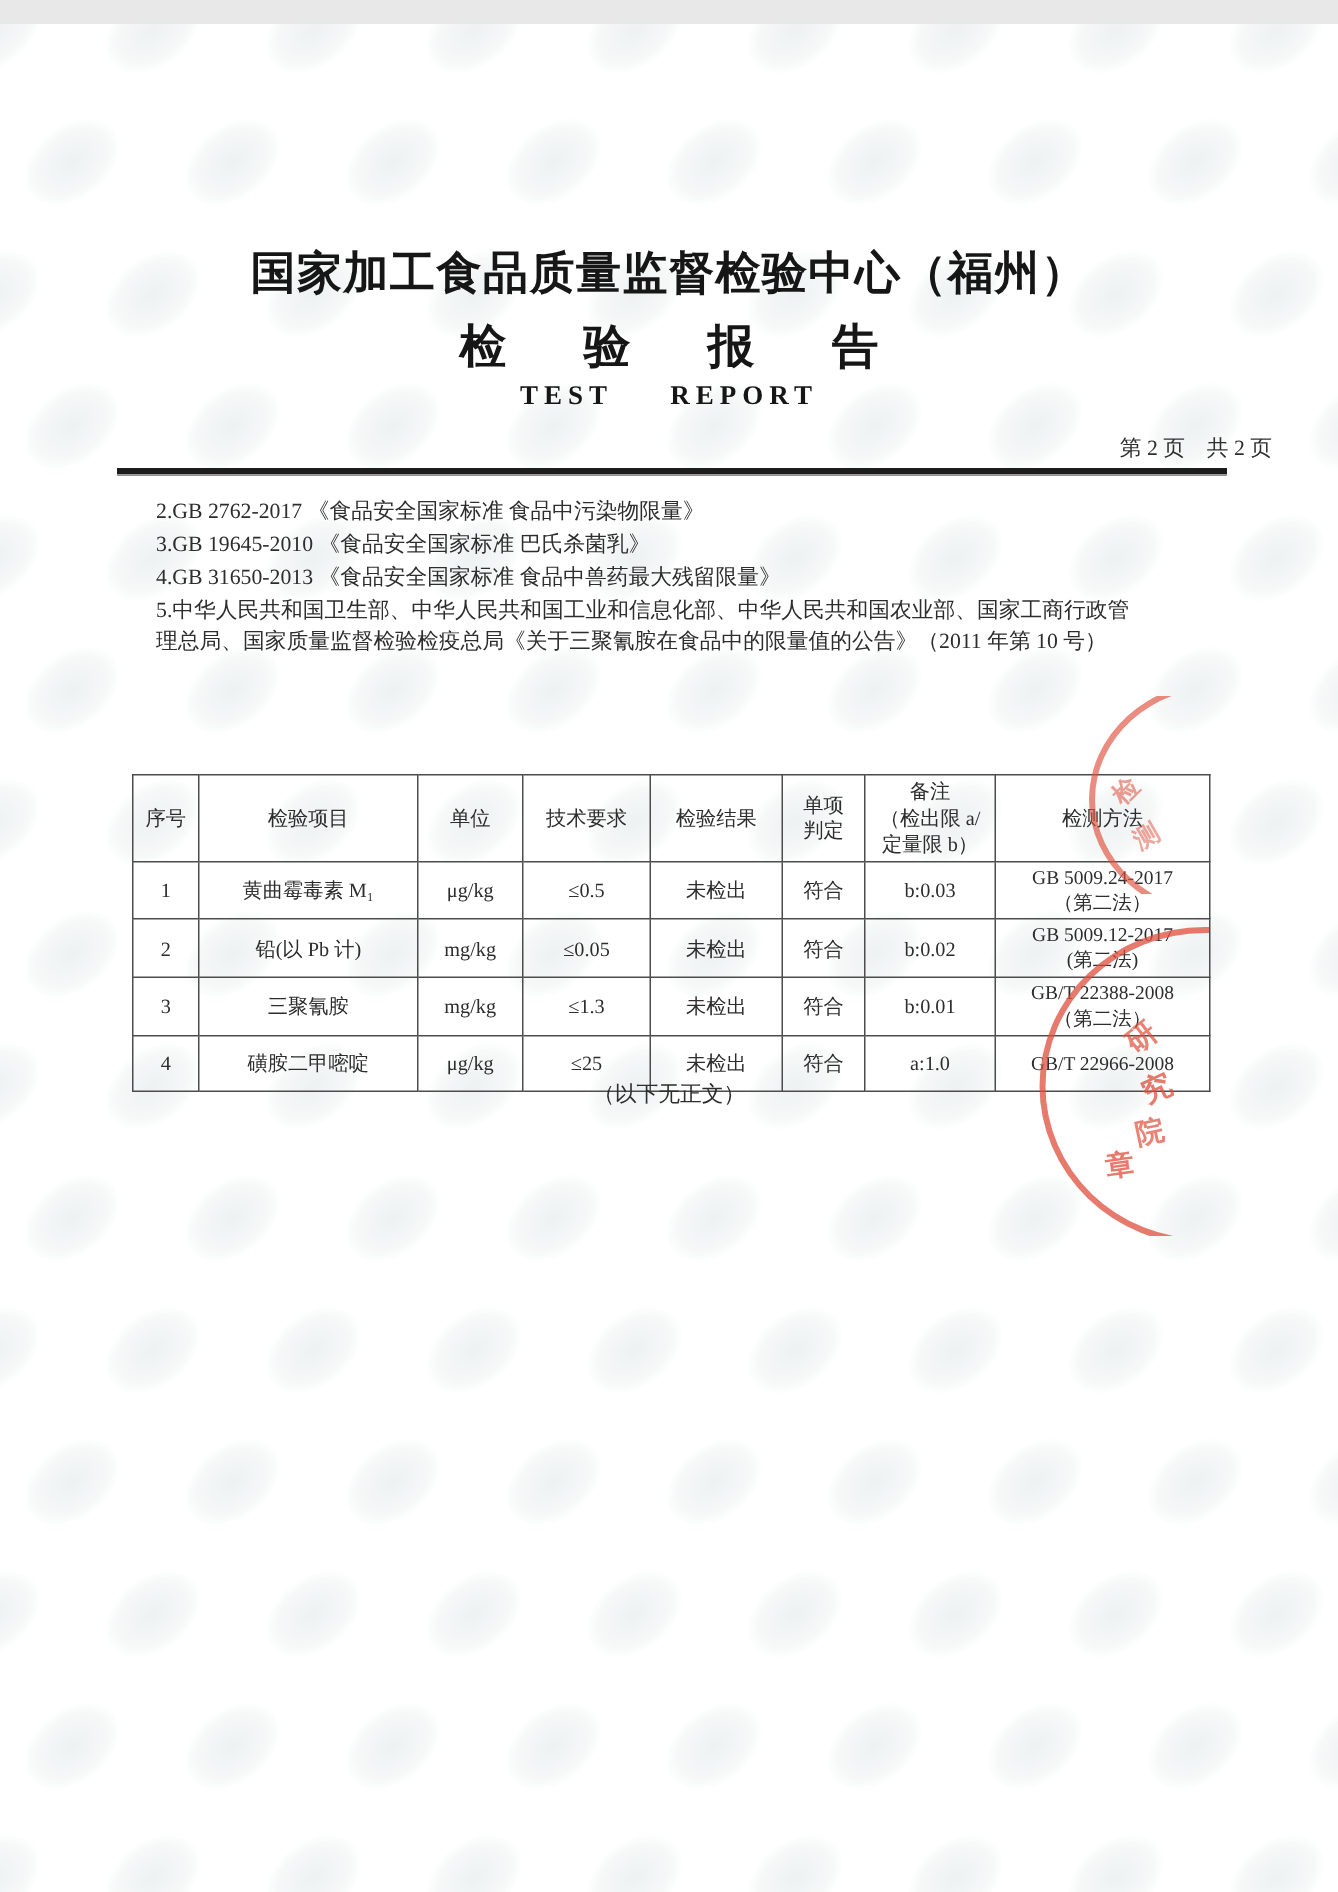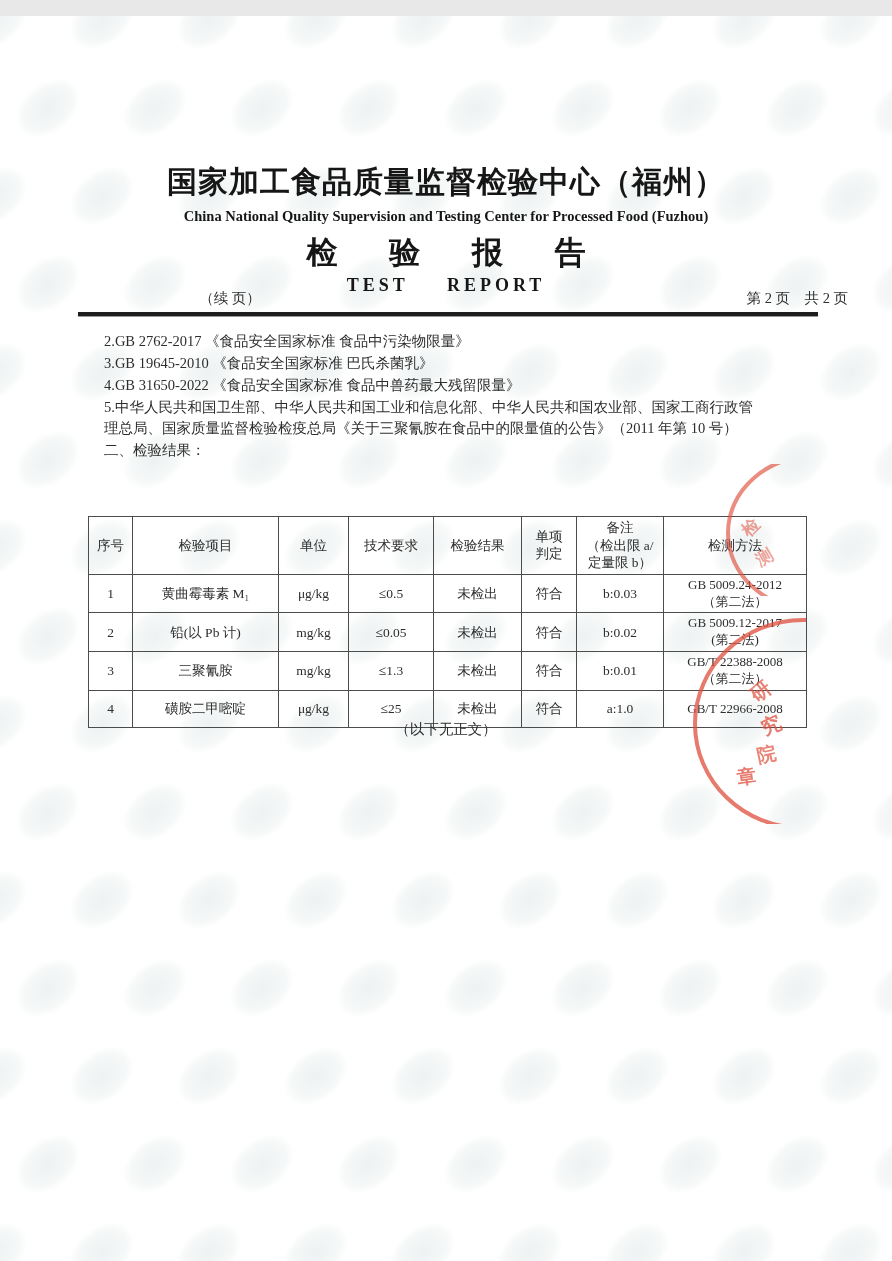--- a/index.html
+++ b/index.html
@@ -206,37 +206,34 @@
       <div class="wm-blob" style="left: 281px; top: 1212px;"></div>
       <div class="wm-blob" style="left: 388px; top: 1212px;"></div>
       <div class="wm-blob" style="left: 495px; top: 1212px;"></div>
       <div class="wm-blob" style="left: 602px; top: 1212px;"></div>
       <div class="wm-blob" style="left: 709px; top: 1212px;"></div>
       <div class="wm-blob" style="left: 816px; top: 1212px;"></div>
     </div>
 
   <div class="doc-header">
     <div class="org-cn">国家加工食品质量监督检验中心（福州）</div>
-    <div class="org-en">China National Quality Supervision and Testing Center for Processed Food (Fuzhou)</div>
     <div class="title-cn">检 验 报 告</div>
     <div class="title-en">TEST REPORT</div>
   </div>
 
   <div class="meta-row">
-    <div class="meta-center">（续 页）</div>
     <div class="meta-right">第 2 页　共 2 页</div>
   </div>
   <div class="divider"></div>
 
   <div class="basis">
     <p>2.GB 2762-2017 《食品安全国家标准 食品中污染物限量》</p>
     <p>3.GB 19645-2010 《食品安全国家标准 巴氏杀菌乳》</p>
-    <p>4.GB 31650-2022 《食品安全国家标准 食品中兽药最大残留限量》</p>
+    <p>4.GB 31650-2013 《食品安全国家标准 食品中兽药最大残留限量》</p>
     <p>5.中华人民共和国卫生部、中华人民共和国工业和信息化部、中华人民共和国农业部、国家工商行政管理总局、国家质量监督检验检疫总局《关于三聚氰胺在食品中的限量值的公告》（2011 年第 10 号）</p>
-    <p>二、检验结果：</p>
   </div>
 
   <table class="results">
     <colgroup>
       <col style="width:44px">
         <col style="width:146px">
         <col style="width:70px">
         <col style="width:85px">
       <col style="width:88px">
         <col style="width:55px">
@@ -260,21 +257,21 @@
     </thead>
     <tbody>
       <tr>
         <td>1</td>
         <td class="cell-item">黄曲霉毒素 M₁</td>
         <td>μg/kg</td>
         <td>≤0.5</td>
         <td>未检出</td>
         <td>符合</td>
         <td>b:0.03</td>
-        <td class="cell-method">GB 5009.24-2012
+        <td class="cell-method">GB 5009.24-2017
 （第二法）</td>
       </tr>
       <tr>
         <td>2</td>
         <td class="cell-item">铅(以 Pb 计)</td>
         <td>mg/kg</td>
         <td>≤0.05</td>
         <td>未检出</td>
         <td>符合</td>
         <td>b:0.02</td>

